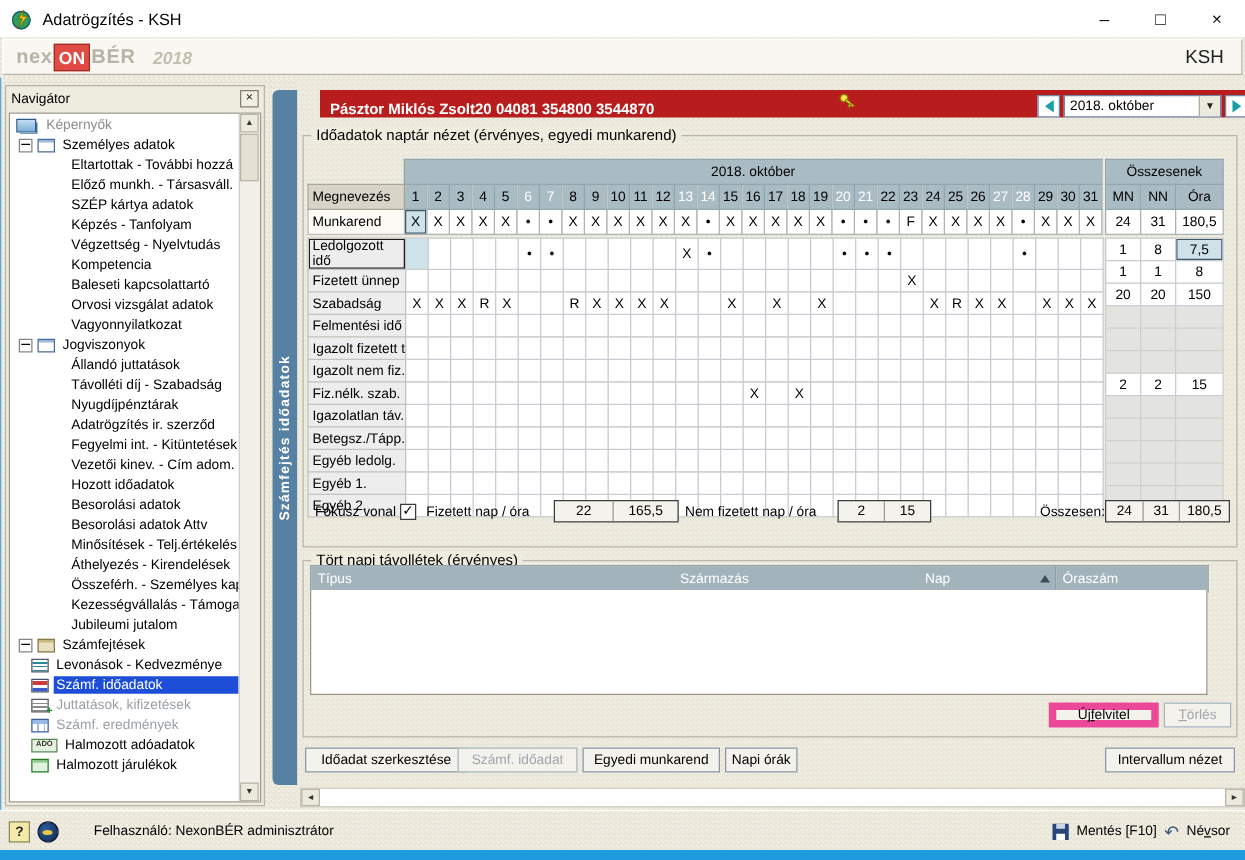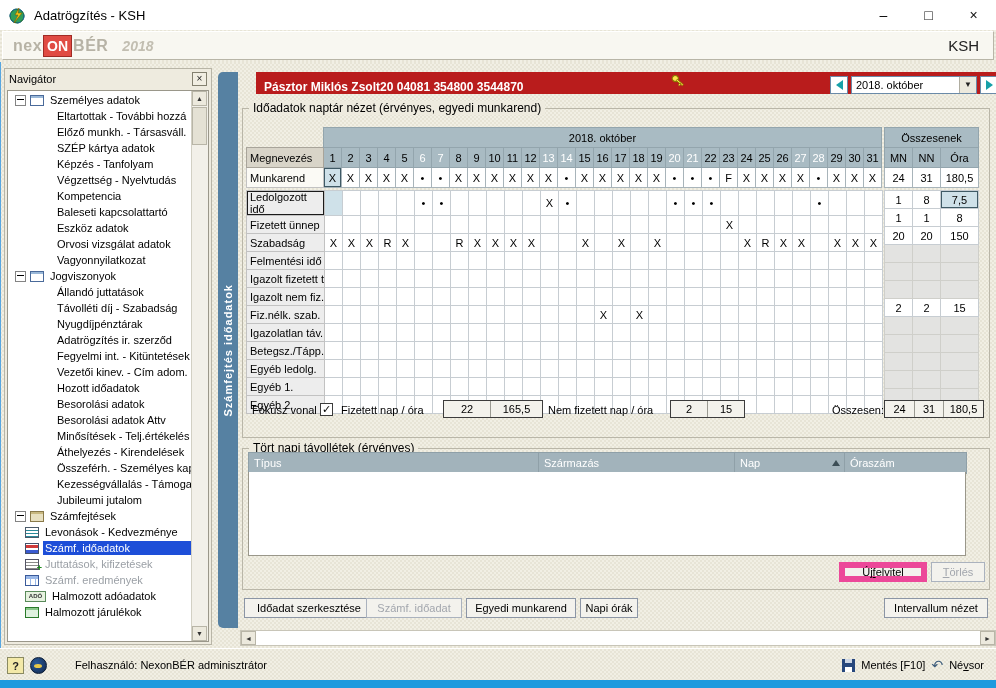--- a/index.html
+++ b/index.html
@@ -185,20 +185,24 @@
   </div>
 </div>
 
 <div id="navpanel">
   <div id="navheader">
     <span>Navigátor</span>
     <div id="nav-close">×</div>
   </div>
   <div id="navtree-wrap">
     <div id="navtree">
+        <div class="trow root">
+          <span class="tico screens-icon"></span>
+          <span class="tlabel">Képernyők</span>
+        </div>
         <div class="trow sec">
           <span class="exp"></span>
           <span class="tico personal-data-icon"></span>
           <span class="tlabel">Személyes adatok</span>
         </div>
         <div class="trow child">
           <span class="tlabel">Eltartottak - További hozzá</span>
         </div>
         <div class="trow child">
           <span class="tlabel">Előző munkh. - Társasváll.</span>
@@ -210,23 +214,20 @@
           <span class="tlabel">Képzés - Tanfolyam</span>
         </div>
         <div class="trow child">
           <span class="tlabel">Végzettség - Nyelvtudás</span>
         </div>
         <div class="trow child">
           <span class="tlabel">Kompetencia</span>
         </div>
         <div class="trow child">
           <span class="tlabel">Baleseti kapcsolattartó</span>
-        </div>
-        <div class="trow child">
-          <span class="tlabel">Eszköz adatok</span>
         </div>
         <div class="trow child">
           <span class="tlabel">Orvosi vizsgálat adatok</span>
         </div>
         <div class="trow child">
           <span class="tlabel">Vagyonnyilatkozat</span>
         </div>
         <div class="trow sec">
           <span class="exp"></span>
           <span class="tico employment-icon"></span>

